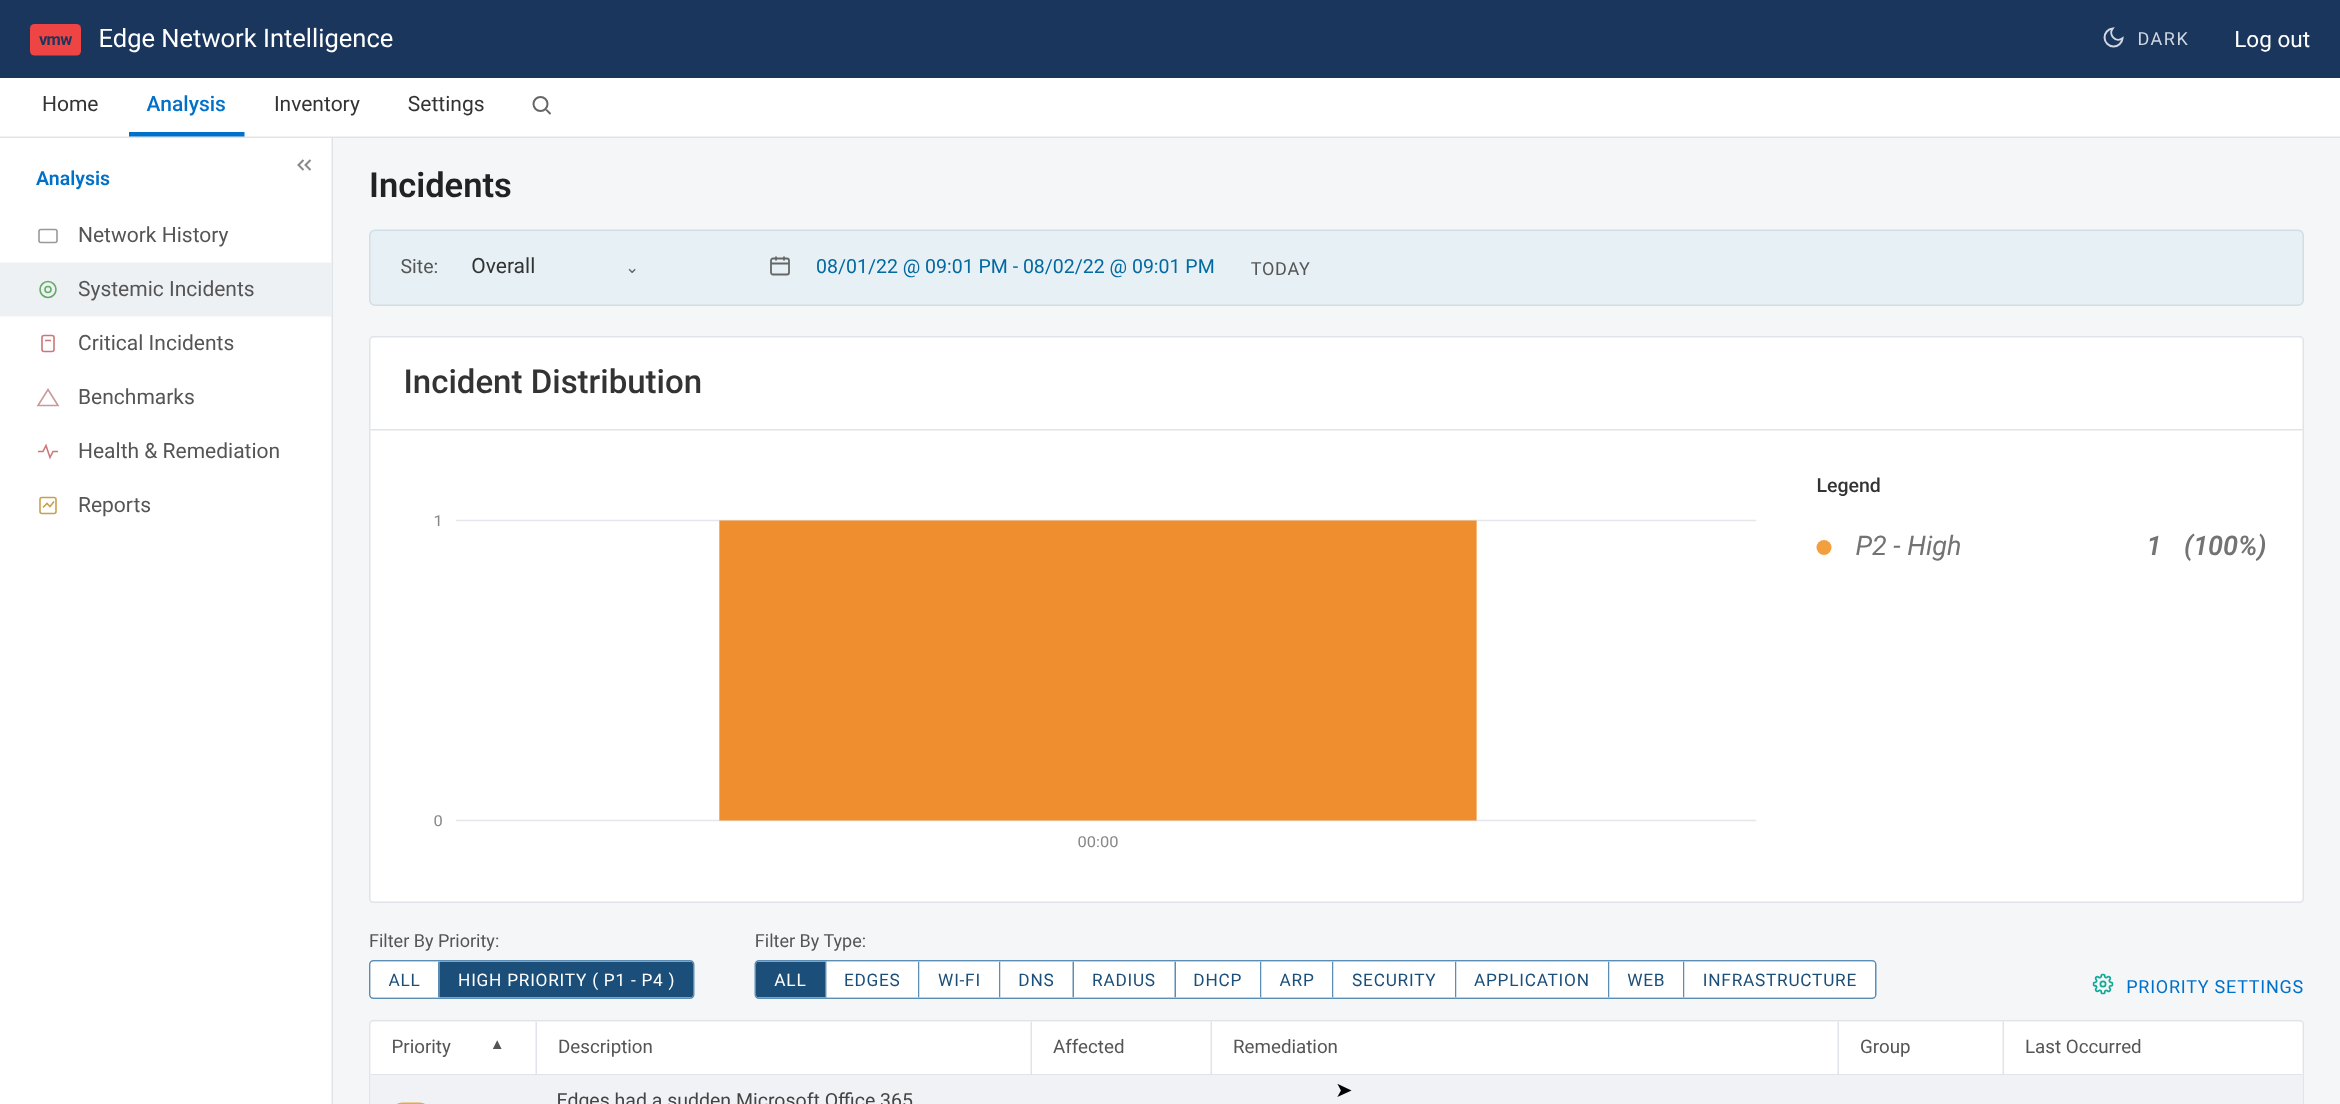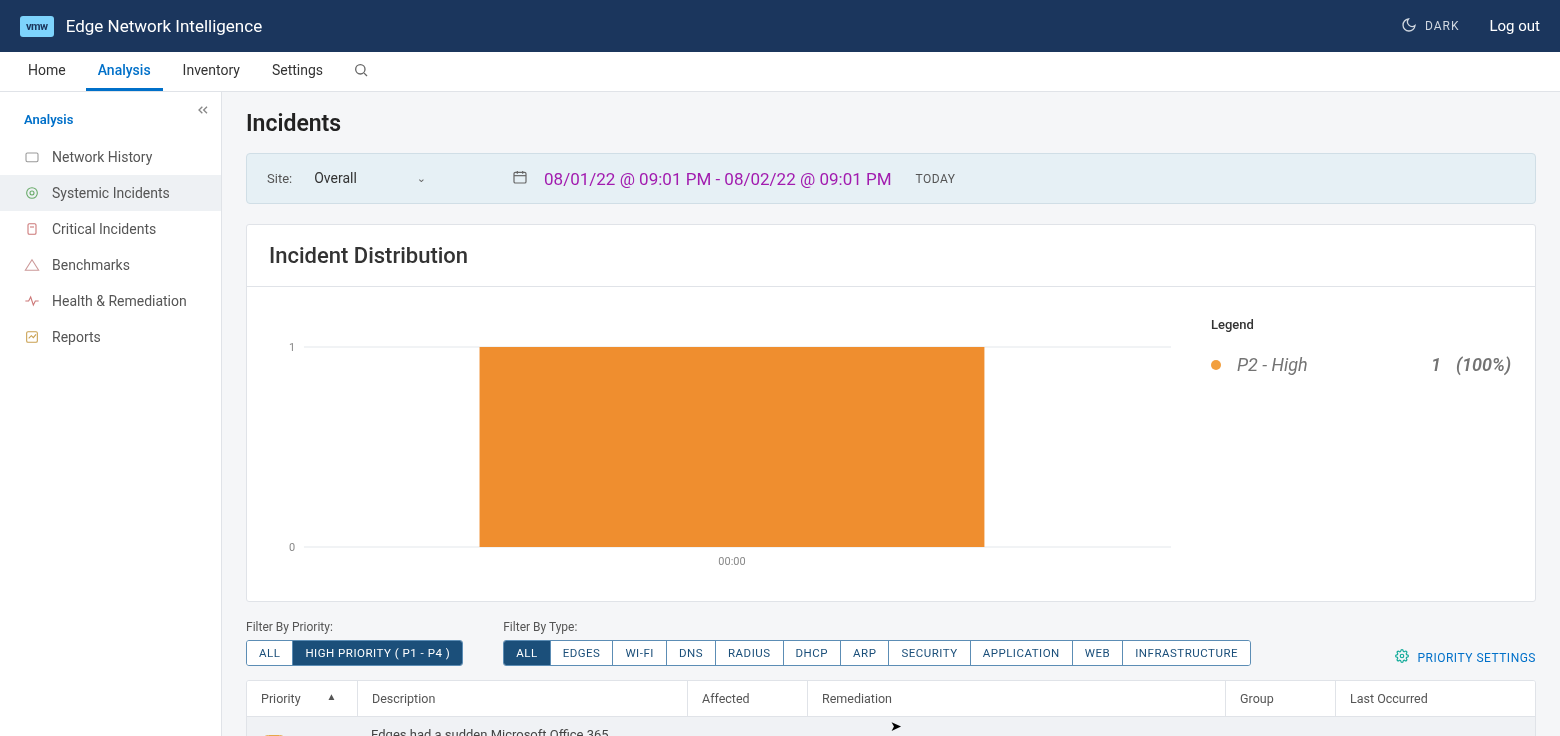--- a/index.html
+++ b/index.html
@@ -7,21 +7,21 @@
   
   .top-header {
     background: #1b365d;
     color: #fff;
     display: flex;
     align-items: center;
     height: 52px;
     padding: 0 20px;
   }
   .brand-box {
-    background: #7dd3fc;
+    background: #ef4444;
     color: #1b365d;
     font-weight: 700;
     font-size: 11px;
     padding: 4px 6px;
     border-radius: 3px;
     margin-right: 12px;
     letter-spacing: -0.5px;
   }
   .app-title { font-size: 17px; font-weight: 400; flex: 1; }
   .header-right { display: flex; align-items: center; gap: 30px; }
@@ -70,21 +70,21 @@
     margin-bottom: 20px;
   }
   .filter-bar .label { font-size: 13px; color: #555; }
   .site-select {
     border: none; background: transparent; font-size: 14px; color: #333;
     padding: 4px 70px 4px 6px; border-bottom: 1px solid transparent; cursor: pointer;
     display: inline-flex; align-items: center; gap: 60px;
   }
   .chev { font-size: 11px; color: #666; }
   .cal-icon { color: #666; }
-  .date-text { color: #a21caf; font-size: 17px; }
+  .date-text { color: #0369a1; font-size: 13px; }
   .today-btn { color: #555; font-size: 12px; letter-spacing: .5px; cursor: pointer; margin-left: 8px;}
   
   .card { background: #fff; border: 1px solid #e0e3e8; border-radius: 3px; margin-bottom: 18px; }
   .card-title { font-size: 22px; font-weight: 500; color: #333; padding: 18px 22px; border-bottom: 1px solid #e0e3e8;}
   .chart-wrap { display: flex; padding: 30px 24px 24px; gap: 40px;}
   .chart-area { flex: 1; position: relative; }
   .chart-svg { width: 100%; height: 260px; display: block; }
   .legend-area { width: 300px; padding-top: 0px; }
   .legend-title { font-size: 13px; font-weight: 500; color: #333; margin-bottom: 22px; }
   .legend-row { display: flex; align-items: center; font-size: 18px; color: #737373; font-style: italic;}

